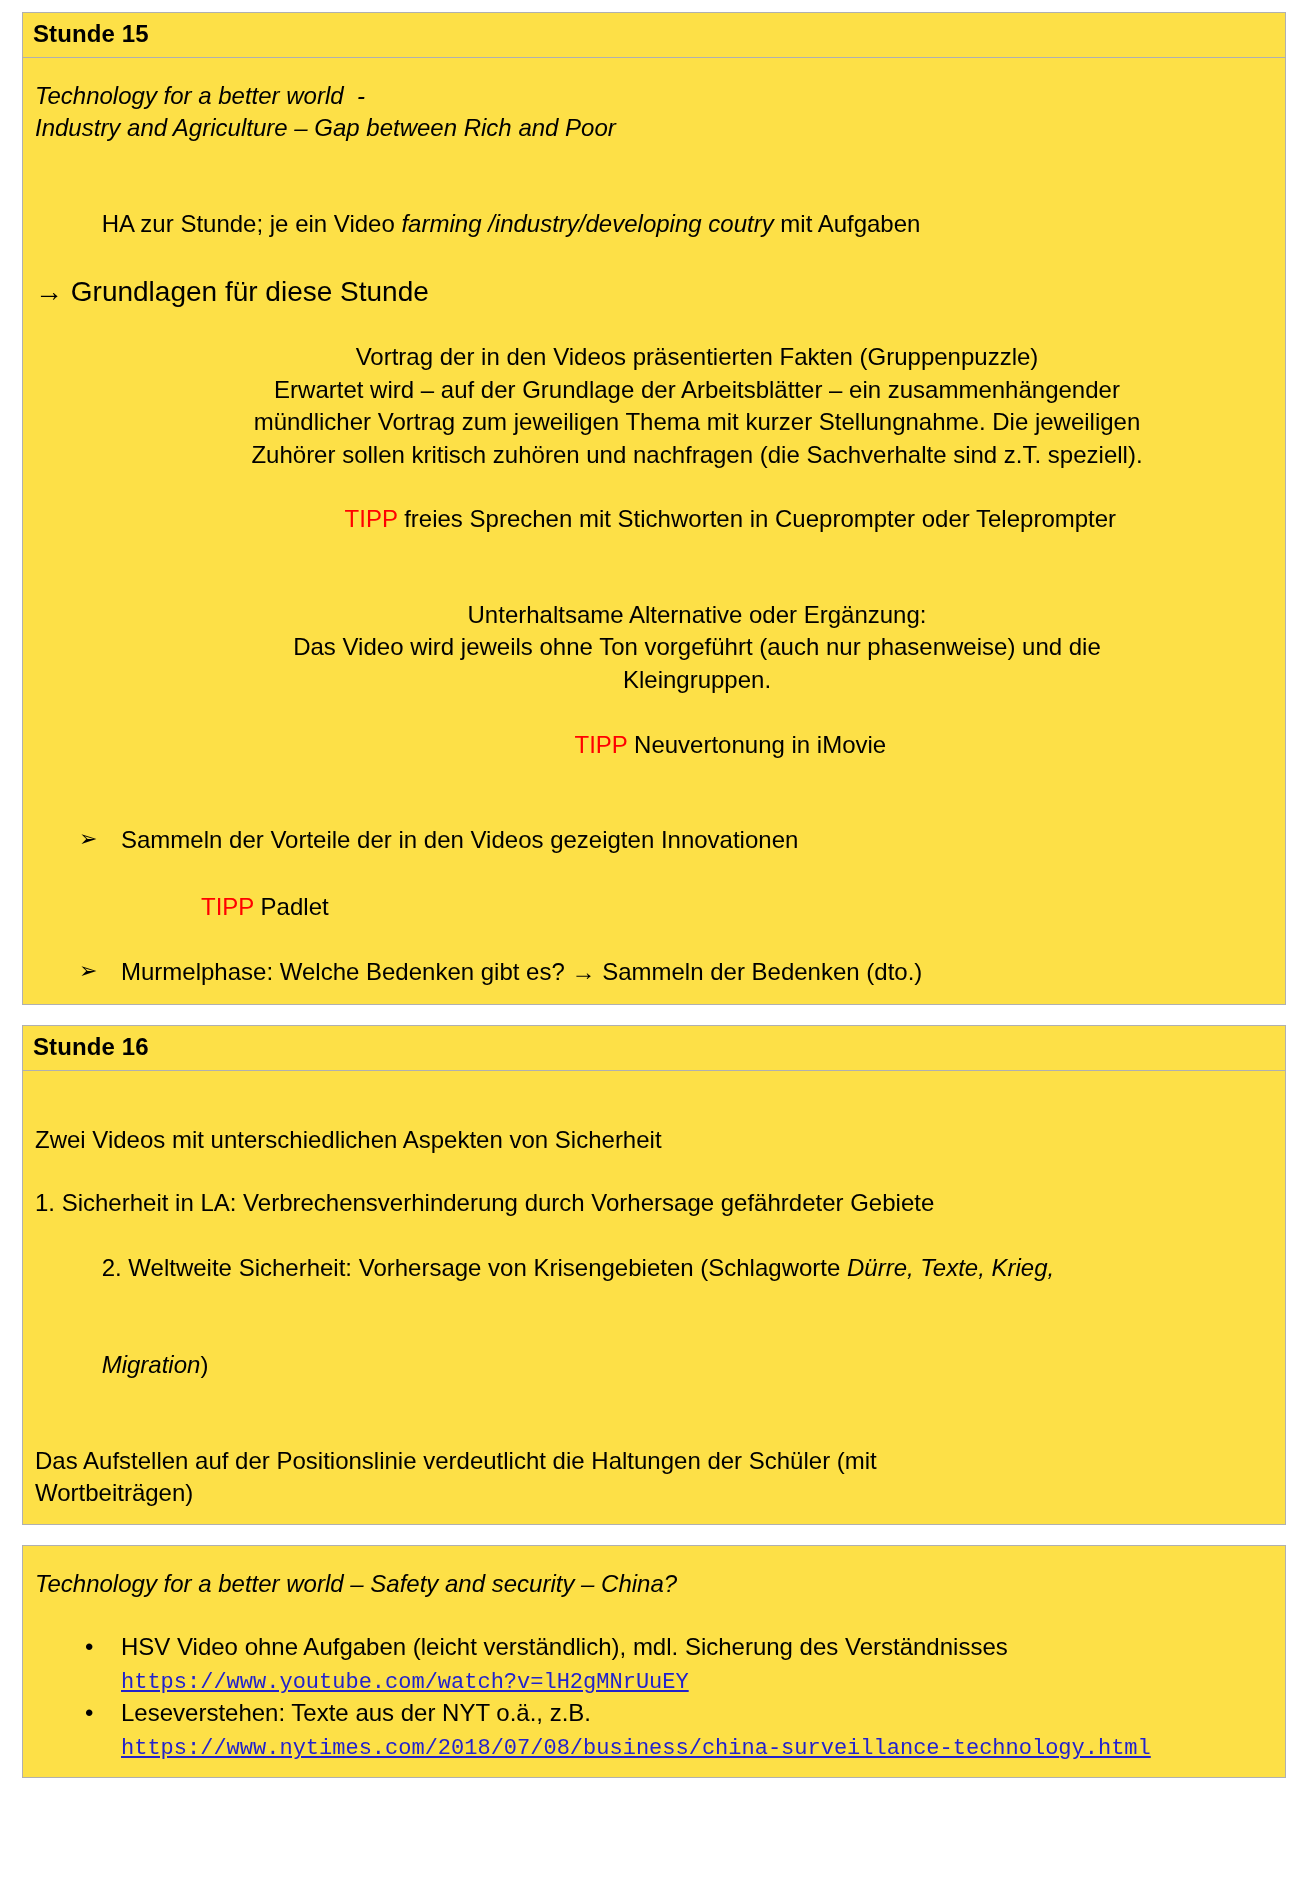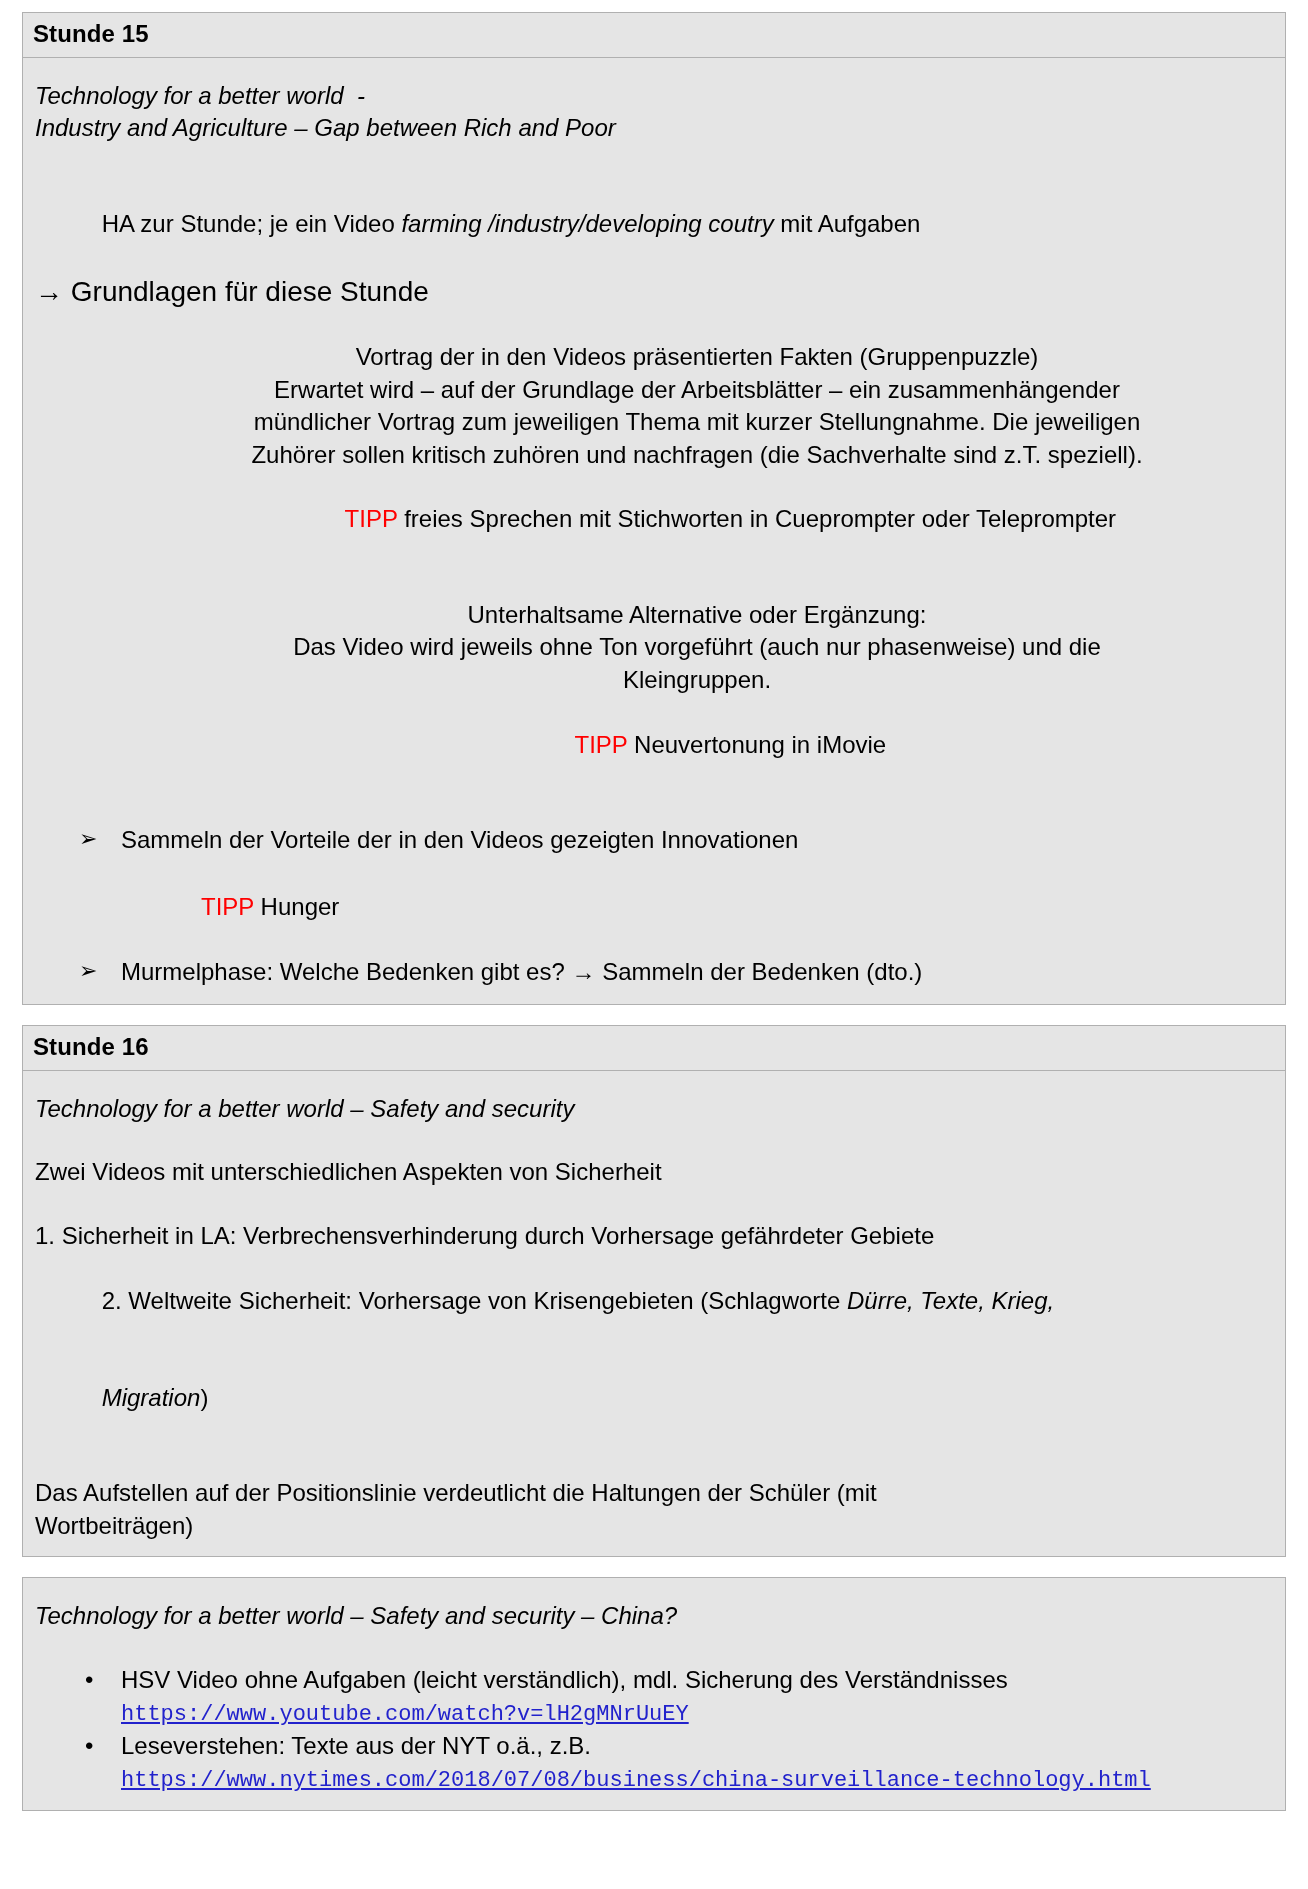--- a/index.html
+++ b/index.html
@@ -19,21 +19,21 @@
     width: 1308px;
     box-sizing: border-box;
     padding: 12px 22px 4px 22px;
   }
 
   
   .section {
     border: 1px solid #b0b0b0;
     border-collapse: separate;
     margin-bottom: 20px;
-    background: #e5e5e5;
+    background: #fde047;
   }
   .section-header {
     border-bottom: 1px solid #b0b0b0;
     padding: 7px 10px 9px 10px;
     font-size: 24px;
     font-weight: bold;
     line-height: 1.15;
     letter-spacing: 0.1px;
   }
   .section-body {
@@ -167,39 +167,36 @@
 
       <div class="blank"></div>
 
       <ul class="chev-list">
         <li class="chev-item">
           <span class="chev-mark">➢</span>
           <span class="line">Sammeln der Vorteile der in den Videos gezeigten Innovationen</span>
         </li>
         <li class="chev-sub">
           <span class="line">
-            <span class="tipp">TIPP</span><span> Hunger</span>
+            <span class="tipp">TIPP</span><span> Padlet</span>
           </span>
         </li>
         <li class="chev-item">
           <span class="chev-mark">➢</span>
           <span class="line">Murmelphase: Welche Bedenken gibt es? → Sammeln der Bedenken (dto.)</span>
         </li>
       </ul>
 
     </div>
   </div>
 
   <div class="section">
     <div class="section-header">Stunde 16</div>
     <div class="section-body">
 
-      <div class="para it">
-        <span class="line">Technology for a better world – Safety and security</span>
-      </div>
 
       <div class="blank"></div>
 
       <div class="para">
         <span class="line">Zwei Videos mit unterschiedlichen Aspekten von Sicherheit</span>
       </div>
 
       <div class="blank"></div>
 
       <div class="para">

